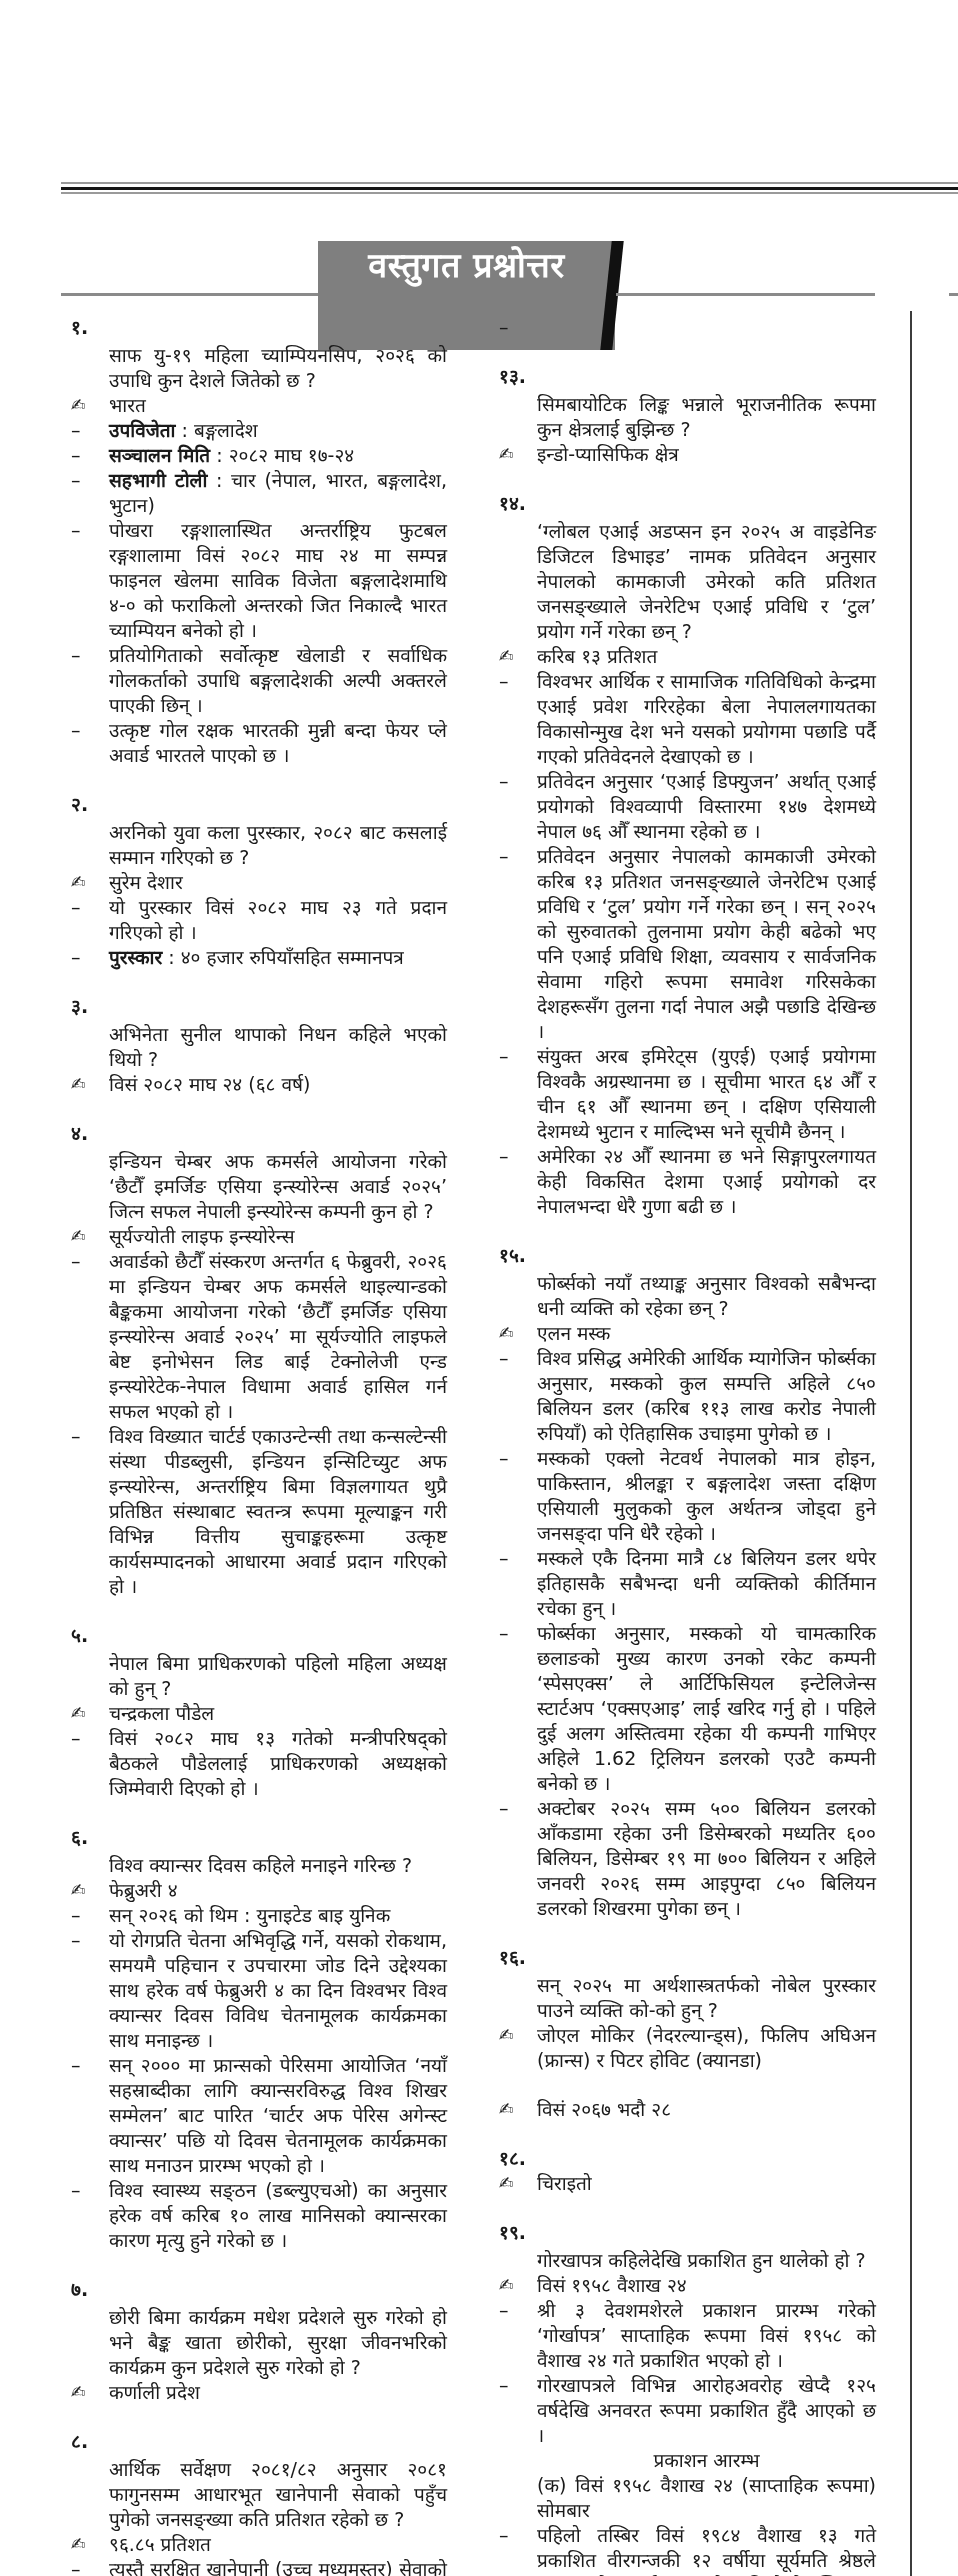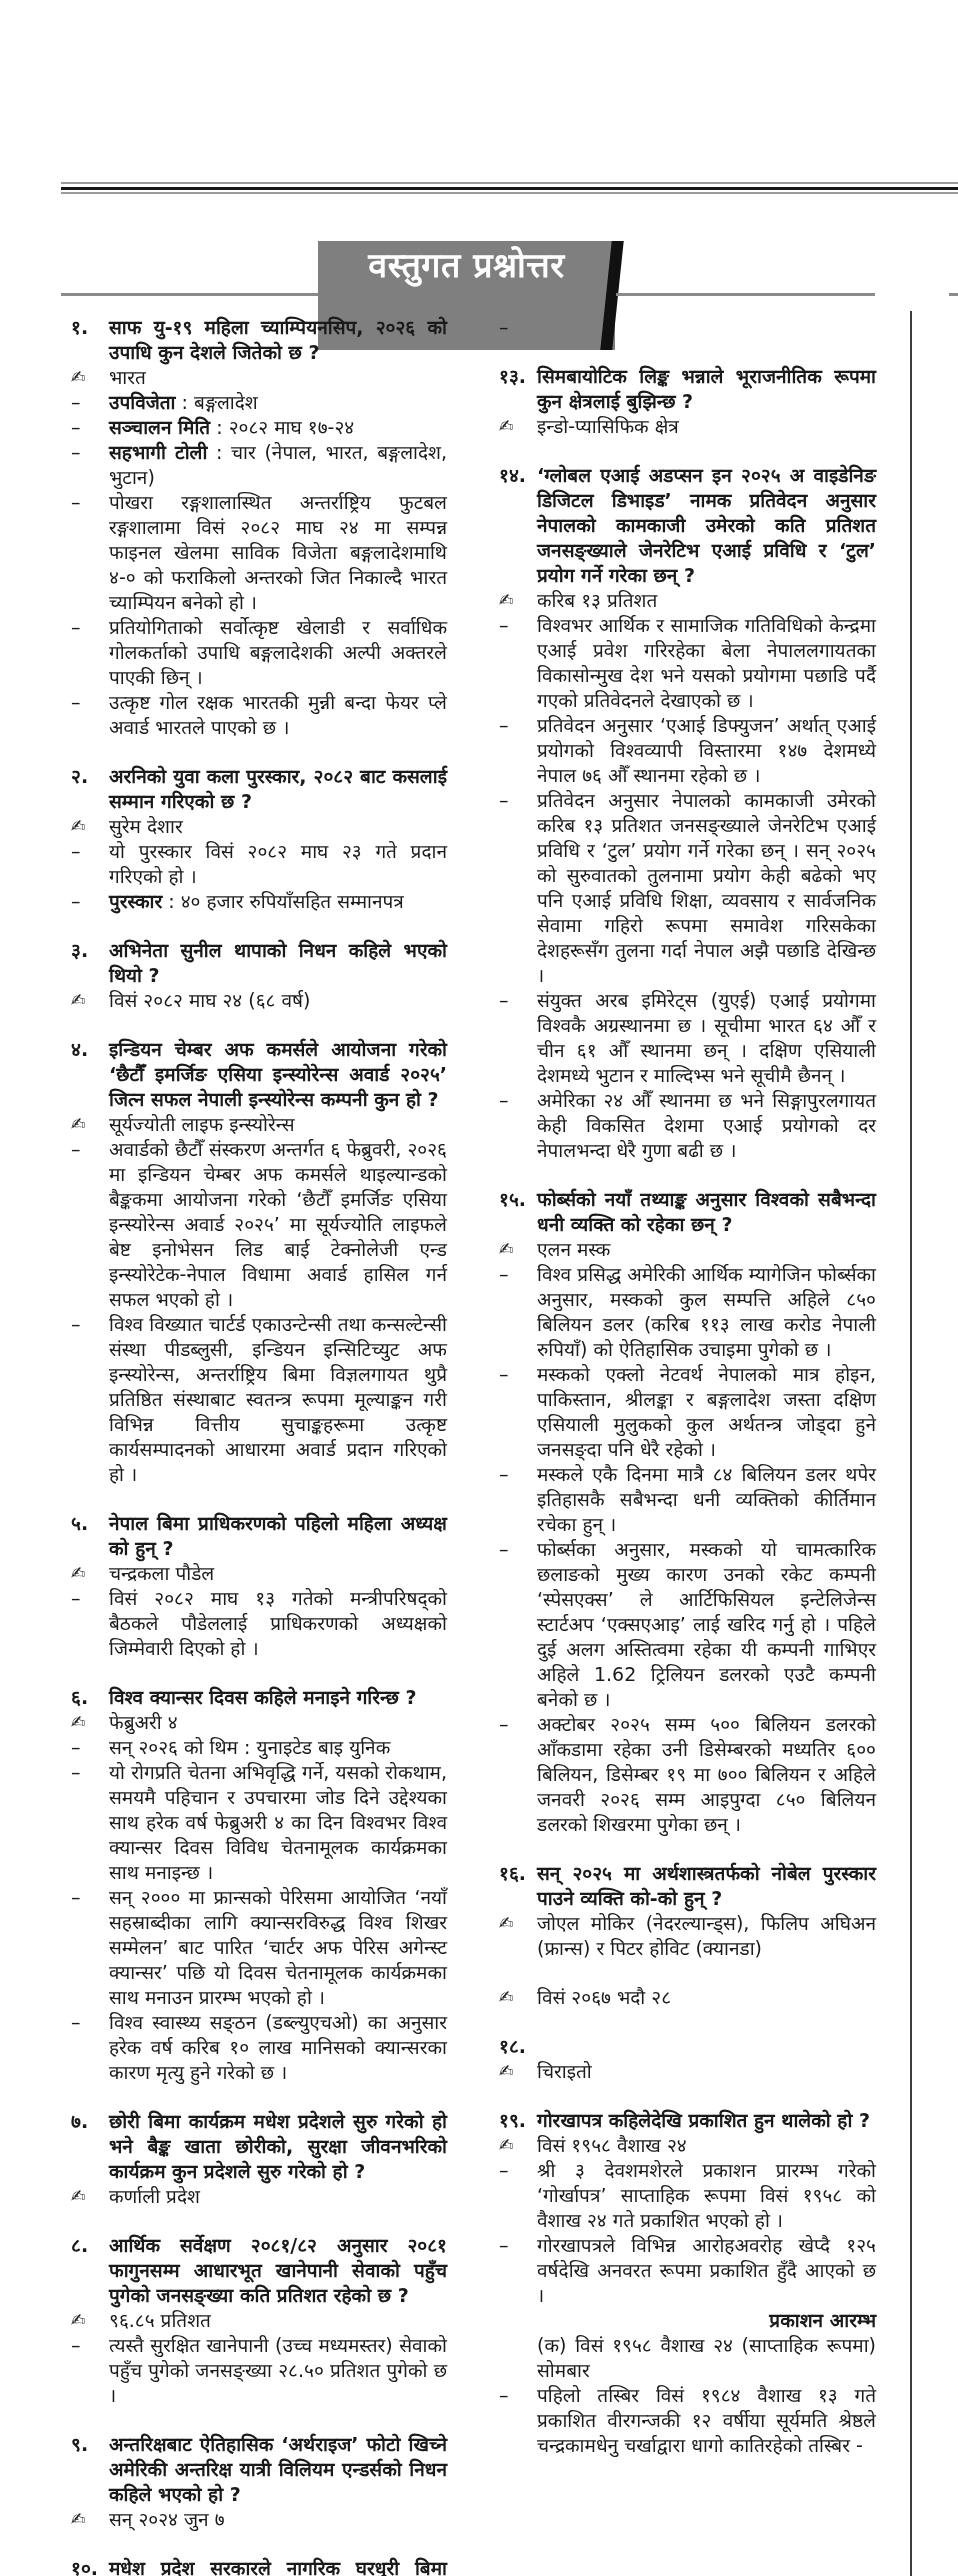--- a/index.html
+++ b/index.html
@@ -33,25 +33,25 @@
   .rule-mid-right{left:616px;top:293px;width:259px;height:3.1px;background:#8a8a8a;}
   .crop-dash-top{left:949px;top:293px;width:9.8px;height:3.1px;background:#8a8a8a;}
   .vrule{position:absolute;left:910px;top:311px;width:1.5px;height:2892px;background:#3c3c3c;}
   
   .col{position:absolute;top:315px;font-size:19px;line-height:25px;}
   #col-left{left:71px;width:376px;}
   #col-right{left:499px;width:377px;}
   .qa-block{margin-bottom:24px;}
   .qrow,.irow{display:flex;align-items:flex-start;}
   .qnum{flex:0 0 38px;font-weight:bold;}
-  .qtext{flex:1;font-weight:bold;text-align:justify;}
+  .qtext{flex:1;font-weight:normal;text-align:justify;margin-top:28px;}
   .imark{flex:0 0 38px;}
   .imark.pen{font-size:17.5px;line-height:25px;}
   .itext{flex:1;text-align:justify;}
-  .itext.bold{font-weight:bold;text-align:right;}
+  .itext.bold{font-weight:normal;text-align:center;}
 </style>
 </head>
 <body>
 
 <div id="page">
 
   <div class="hline rule-top-a"></div>
   <div class="hline rule-top-b"></div>
   <div class="hline rule-top-c"></div>
 

